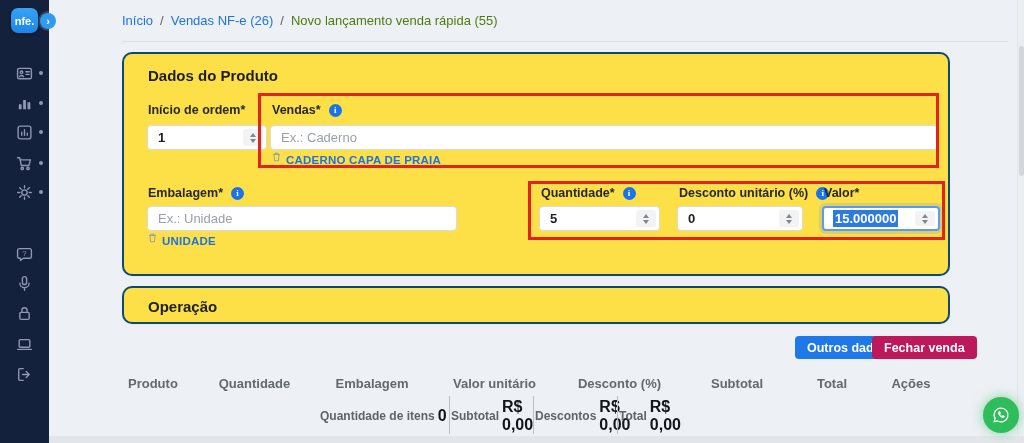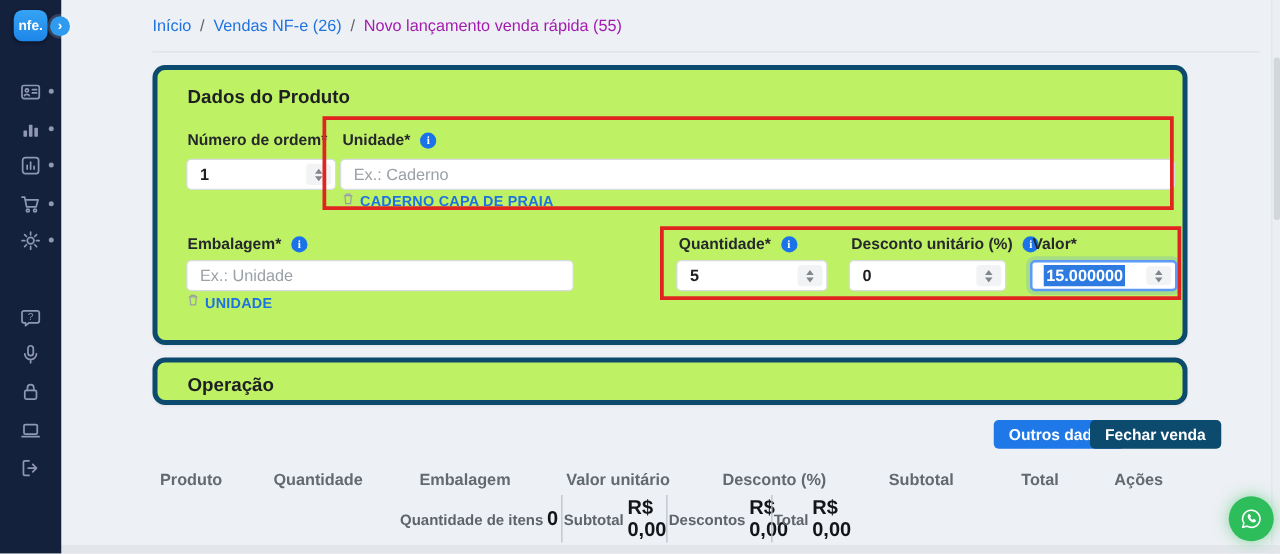--- a/index.html
+++ b/index.html
@@ -15,25 +15,25 @@
   .side-toggle { position:absolute; left:40px; top:13px; width:16px; height:16px; border-radius:50%;
           background:#2e9bf0; color:#fff; display:flex; align-items:center; justify-content:center;
           font-size:11px; font-weight:bold; z-index:6; box-shadow:0 0 0 2px rgba(255,255,255,.15); }
   .side-ic { position:absolute; left:15px; width:18px; height:18px; display:flex; align-items:center; justify-content:center; }
   .side-ic svg { stroke:#8e97b3; fill:none; stroke-width:1.3; stroke-linecap:round; stroke-linejoin:round; }
   .side-dot { position:absolute; left:39px; width:4px; height:4px; border-radius:50%; background:#8e97b3; }
 
   
   .breadcrumb { position:absolute; left:122px; top:13px; font-size:13px; color:#5f6368; display:flex; gap:7px; }
   .breadcrumb .lnk { color:#1f73e0; cursor:pointer; }
-  .breadcrumb .cur { color:#a21caf; }
+  .breadcrumb .cur { color:#4d7c0f; }
   .top-divider { position:absolute; left:122px; top:41px; width:886px; height:1px; background:#dde1e6; }
 
   
-  .card { position:absolute; background:#bef264; border:4px solid #0c4a6e; border-radius:10px; box-shadow:0 1px 2px rgba(0,0,0,.04); }
+  .card { position:absolute; background:#fde047; border:2px solid #0c4a6e; border-radius:10px; box-shadow:0 1px 2px rgba(0,0,0,.04); }
   .card-title { position:absolute; font-size:15px; font-weight:bold; color:#1d1f23; }
 
   
   .lbl { position:absolute; display:flex; align-items:center; gap:8px; font-size:12.5px; font-weight:600; color:#26282b; height:14px; }
   .info { width:13px; height:13px; border-radius:50%; background:#1a73e8; color:#fff; font-size:9px; font-weight:bold;
           display:inline-flex; align-items:center; justify-content:center; font-family:"Liberation Serif", serif; }
   .inp { position:absolute; height:25px; background:#fff; border:1px solid #d7dbdf; border-radius:4px;
          display:flex; align-items:center; padding:0 10px; font-size:13px; color:#202124; }
   .inp input { border:none; outline:none; background:transparent; width:100%; font:inherit; font-weight:600; color:#202124; }
   .inp input::placeholder { color:#9aa0a6; font-weight:normal; }
@@ -48,21 +48,21 @@
   .suggest { position:absolute; display:flex; align-items:flex-start; gap:5px; cursor:pointer; }
   .suggest svg { stroke:#9aa0a6; fill:none; stroke-width:1; margin-top:-2px; }
   .suggest .s-lnk { color:#1f73e0; font-size:11.5px; font-weight:bold; letter-spacing:.2px; }
 
   .annotation { position:absolute; border:3px solid #e02420; z-index:4; pointer-events:none; }
 
   
   .btn { position:absolute; height:23px; border:none; border-radius:4px; color:#fff; font-family:inherit;
          font-size:12.5px; font-weight:bold; padding:0 12px; cursor:pointer; display:flex; align-items:center; }
   .btn-blue { background:#1e78e8; }
-  .btn-green { background:#0c4a6e; }
+  .btn-green { background:#be185d; }
 
   
   .tbl-head { position:absolute; left:122px; top:376px; width:828px; display:grid;
               grid-template-columns:75px 115px 120px 125px 125px 110px 80px 78px;
               font-size:13px; font-weight:600; color:#62696f; }
   .tbl-head div { text-align:center; }
   .tbl-head div:first-child { text-align:left; padding-left:6px; }
 
   .summary { position:absolute; left:320px; top:396px; display:flex; align-items:stretch; }
   .sum-group { width:128px; display:flex; flex-direction:row; align-items:center; gap:3px; padding-top:2px; }
@@ -172,32 +172,32 @@
     <span class="lnk">Vendas NF-e (26)</span>
     <span>/</span>
     <span class="cur">Novo lançamento venda rápida (55)</span>
   </div>
   <div class="top-divider"></div>
 
   <section class="card" style="left:122px; top:52px; width:828px; height:224px;">
     <h2 class="card-title" style="left:24px; top:13px;">Dados do Produto</h2>
 
     <div class="lbl" style="left:24px; top:49px;">
-      <span>Número de ordem*</span>
+      <span>Início de ordem*</span>
     </div>
     <div class="inp with-spin" style="left:23px; top:71px; width:120px;">
       <input value="1" style="">
       <span class="spin">
           <span class="u"></span>
           <span class="d"></span>
         </span>
     </div>
 
     <div class="lbl" style="left:148px; top:49px;">
-      <span>Unidade*</span>
+      <span>Vendas*</span>
       <span class="info">i</span>
     </div>
     <div class="inp" style="left:146px; top:71px; width:668px;">
       <input placeholder="Ex.: Caderno" style="">
     </div>
     <div class="suggest" style="left:148px; top:100px;">
       <svg width="9" height="10" viewBox="0 0 9 10">
           <path d="M1 2.4h7M3 2.4V1.2h3v1.2M2 2.4l.5 6.4h4L7 2.4z"></path>
         </svg>
       <span class="s-lnk">CADERNO CAPA DE PRAIA</span>

